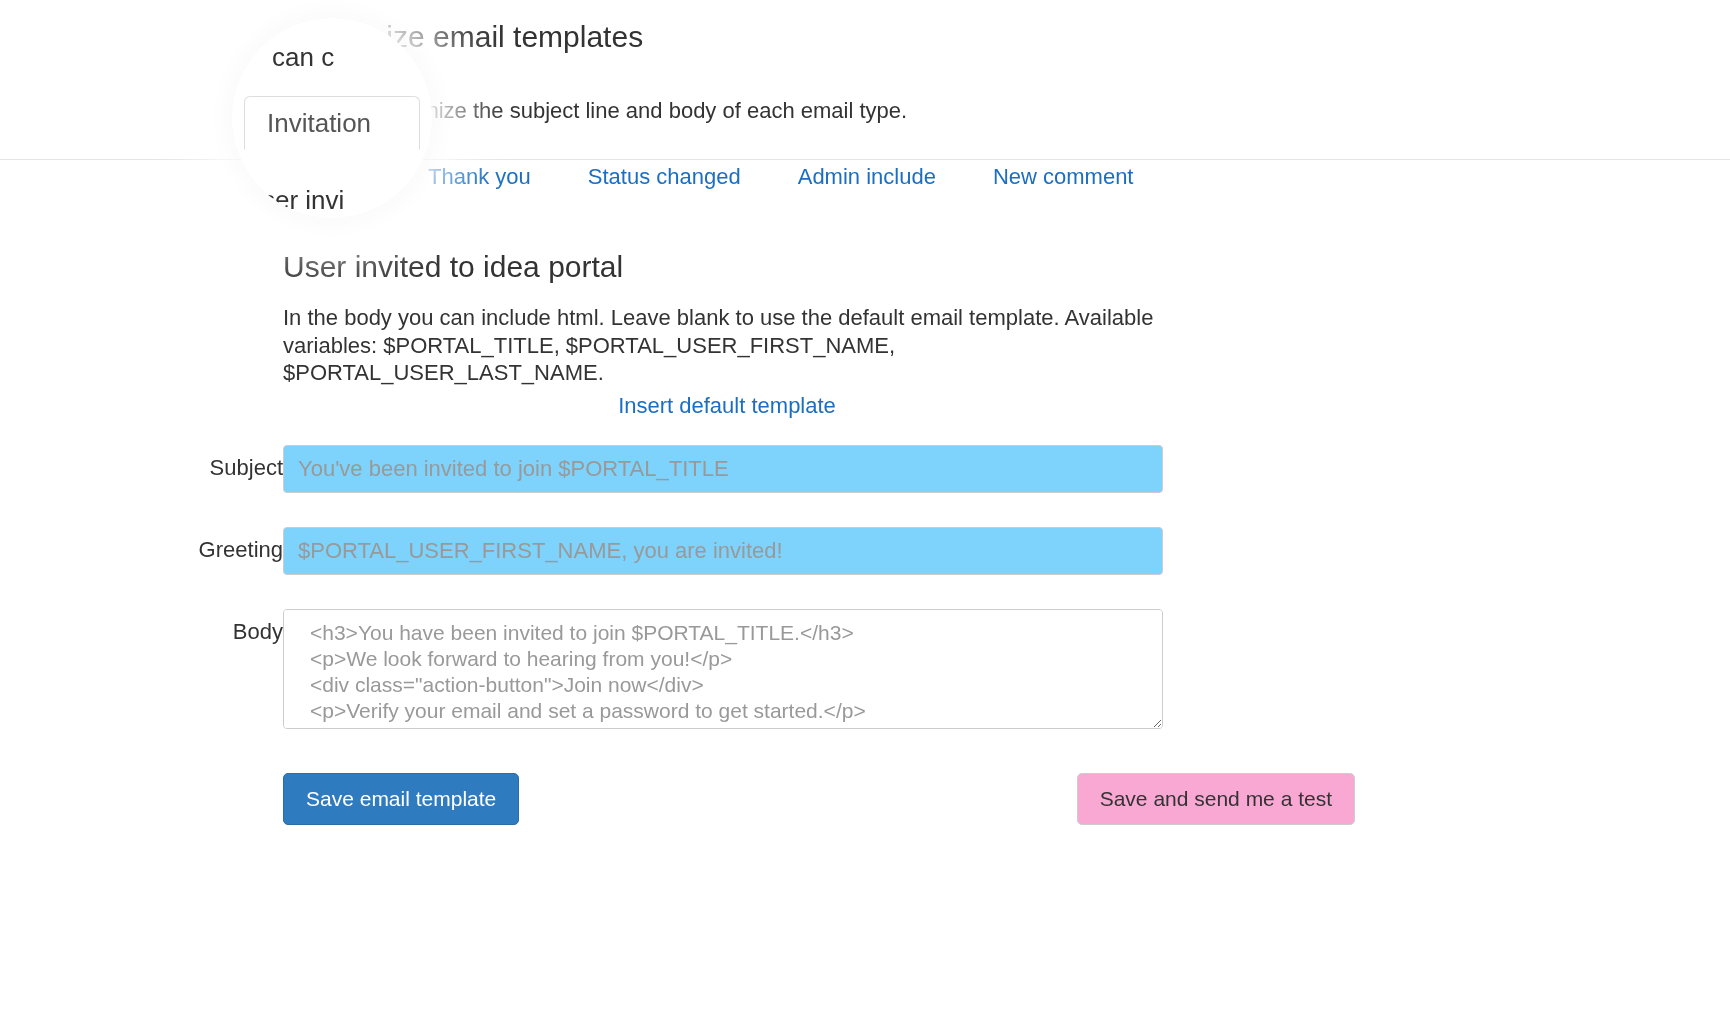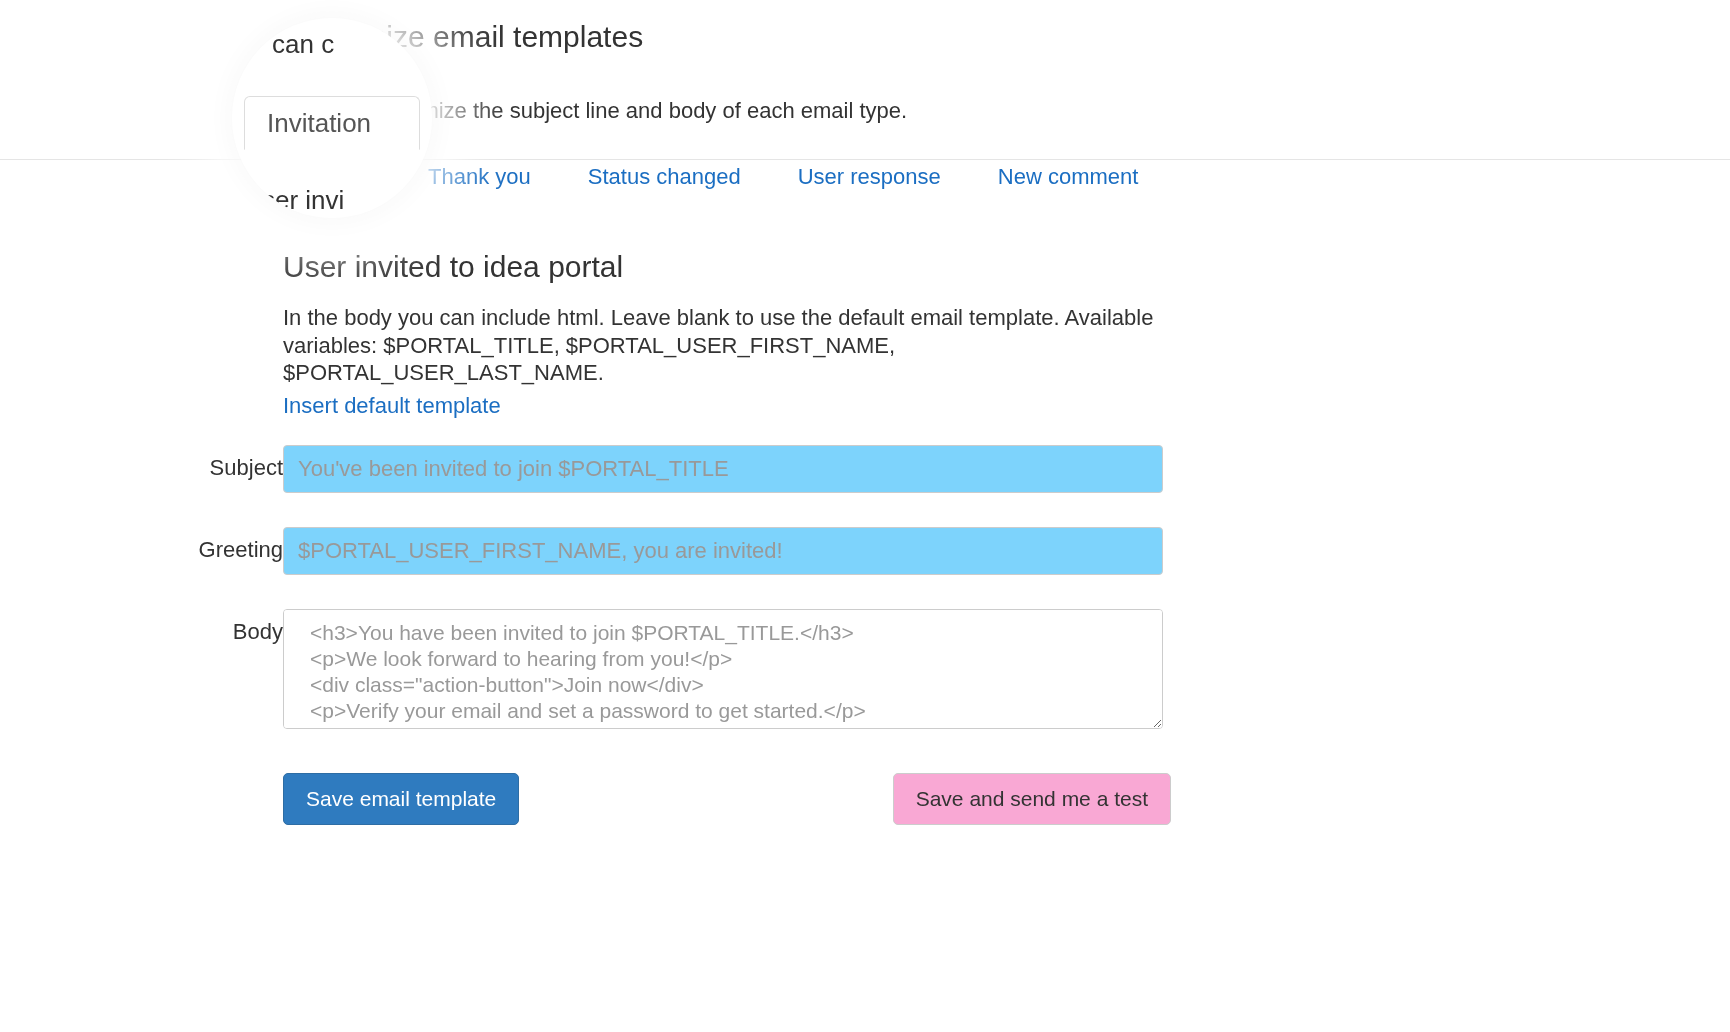--- a/index.html
+++ b/index.html
@@ -54,21 +54,21 @@
     color: #333;
   }
   .section-desc {
     font-size: 22px;
     color: #333;
     margin-top: 20px;
     line-height: 1.25;
     max-width: 900px;
   }
   .insert-link-row {
-    text-align: left;
+    text-align: center;
     max-width: 888px;
     margin-top: 6px;
   }
   .link {
     color: #1b6ec2;
     font-size: 22px;
     cursor: pointer;
   }
   .form-row {
     display: flex;
@@ -116,21 +116,21 @@
     font-family: inherit;
     line-height: 1.25;
   }
   .text-input::placeholder,
   .textarea-input::placeholder {
     color: #999999;
   }
   .button-row {
     display: flex;
     justify-content: space-between;
-    width: 888px;
+    width: 1072px;
     margin-top: 40px;
   }
   .btn {
     font-size: 21px;
     border-radius: 5px;
     padding: 13px 22px;
     cursor: pointer;
     border: 1px solid transparent;
   }
   .btn-primary {
@@ -191,21 +191,21 @@
     display: flex;
     align-items: center;
     padding-left: 22px;
     font-size: 26px;
     color: #555555;
     box-sizing: border-box;
     background: #fff;
   }
   .mag-trunc-top {
     position: absolute;
-    top: 11px;
+    top: 24px;
     left: 40px;
     font-size: 26px;
     color: #333;
     white-space: nowrap;
   }
   .mag-trunc-bottom {
     position: absolute;
     bottom: 2px;
     left: 30px;
     font-size: 26px;
@@ -220,21 +220,21 @@
   <div class="hr-full"></div>
 
   <div class="content">
     <h1 class="page-title">Customize email templates</h1>
     <div class="page-desc">You can customize the subject line and body of each email type.</div>
 
     <div class="tabs">
       <span class="tab active">Invitation</span>
       <span class="tab">Thank you</span>
       <span class="tab">Status changed</span>
-      <span class="tab">User response</span>
+      <span class="tab">Admin include</span>
       <span class="tab">New comment</span>
     </div>
 
     <div class="section-heading">User invited to idea portal</div>
     <div class="section-desc">In the body you can include html. Leave blank to use the default email template. Available variables: $PORTAL_TITLE, $PORTAL_USER_FIRST_NAME, $PORTAL_USER_LAST_NAME.</div>
 
     <div class="insert-link-row">
       <span class="link">Insert default template</span>
     </div>
 

